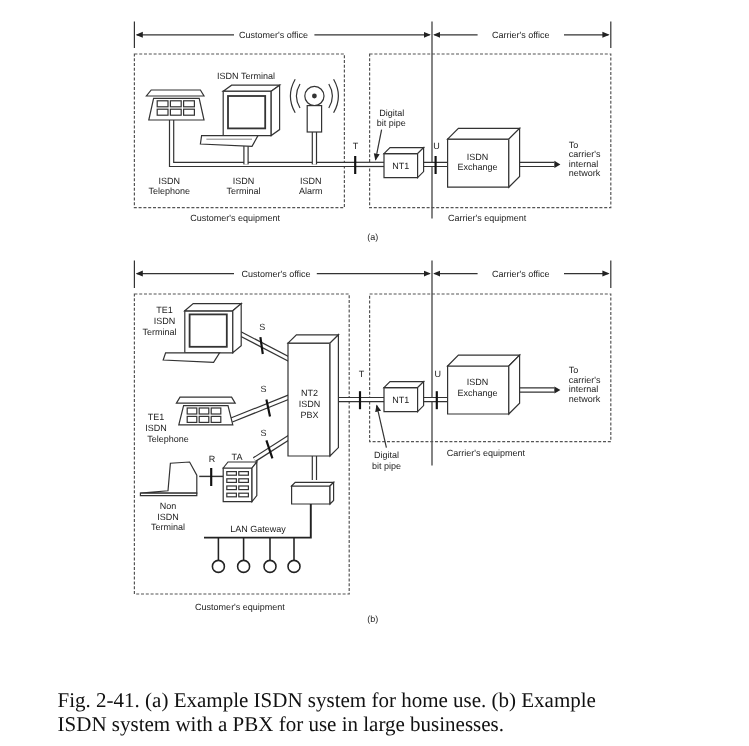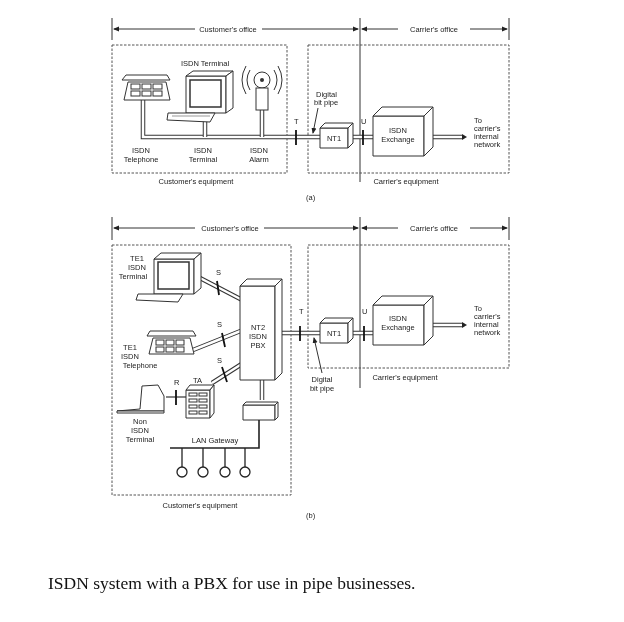--- a/index.html
+++ b/index.html
@@ -275,14 +275,15 @@
     <text x="474" y="327" class="lbl-s">internal</text>
     <text x="474" y="335" class="lbl-s">network</text>
 
     <text x="200" y="508" text-anchor="middle" class="lbl-s">Customer's equipment</text>
     <text x="405" y="380" text-anchor="middle" class="lbl-s">Carrier's equipment</text>
     <text x="306" y="518" class="lbl-s">(b)</text>
   </g>
 </svg>
 
 <div class="caption">
-  <div>ISDN system with a PBX for use in pipe businesses.</div>
+  <div>Fig. 2-41. (a) Example ISDN system for home use. (b) Example</div>
+  <div>ISDN system with a PBX for use in large businesses.</div>
 </div>
 
 </body></html>

